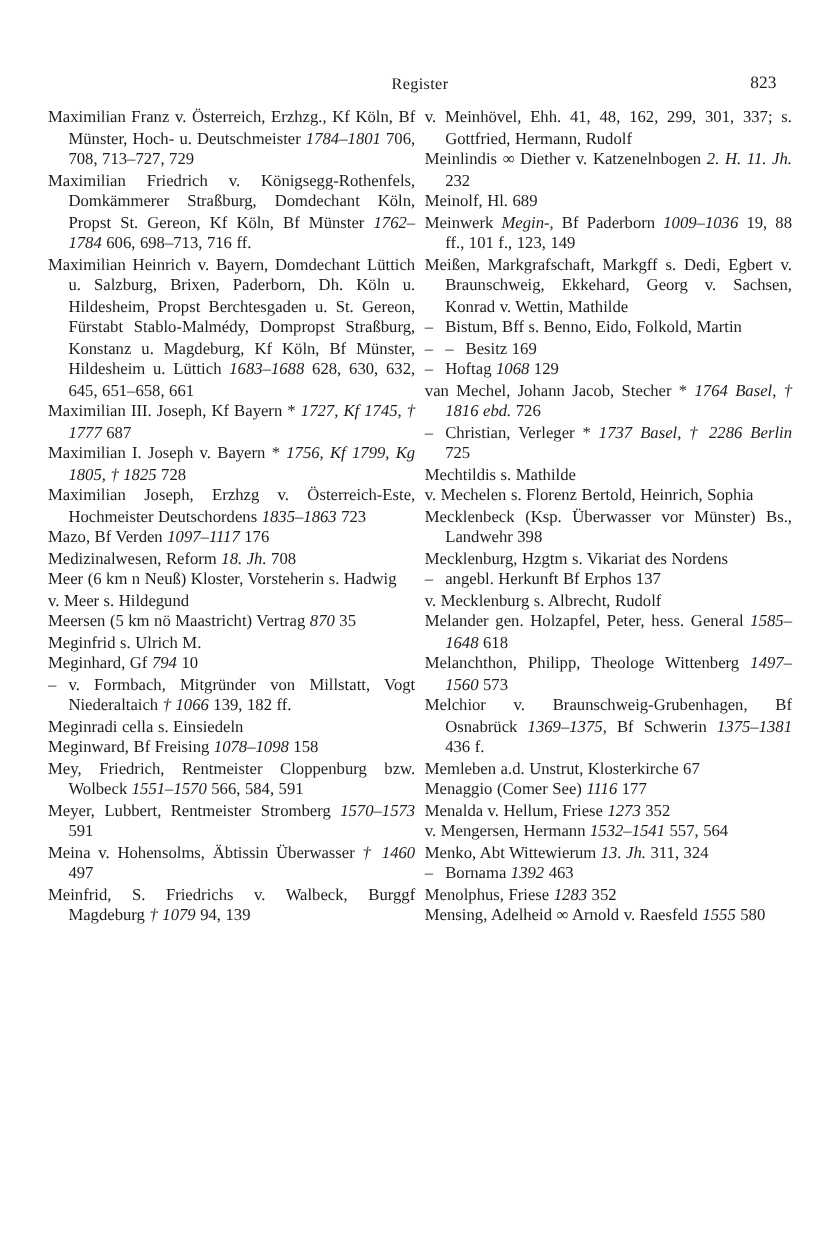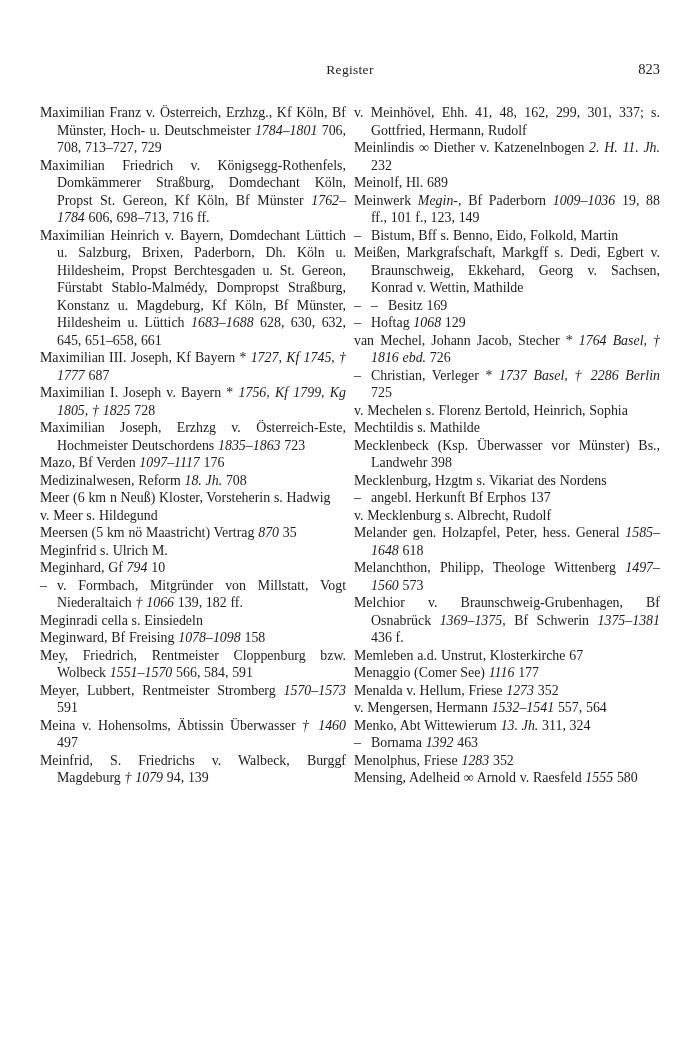--- a/index.html
+++ b/index.html
@@ -19,33 +19,33 @@
     width: 700px;
     height: 1048px;
     padding: 62px 40px 0 40px;
     background: #ffffff;
   }
   .running-header {
     position: relative;
     height: 16px;
     font-size: 13.5px;
     line-height: 16px;
-    margin-bottom: 26px;
+    margin-bottom: 12px;
     text-decoration: underline;
   }
   .running-header .head-title {
     position: absolute;
     left: 270px;
     width: 80px;
     text-align: center;
     letter-spacing: 0.3px;
   }
   .running-header .head-page {
     position: absolute;
-    right: 0;
+    right: 13px;
     top: -1px;
     font-size: 14.5px;
   }
   .columns {
     display: flex;
     gap: 8px;
   }
   .col {
     width: 306px;
     flex: 0 0 306px;
@@ -97,28 +97,28 @@
         <p class="entry"><span>Mey, Friedrich, Rentmeister Cloppenburg bzw. Wolbeck </span><i>1551–1570</i><span> 566, 584, 591</span></p>
         <p class="entry"><span>Meyer, Lubbert, Rentmeister Stromberg </span><i>1570–1573</i><span> 591</span></p>
         <p class="entry"><span>Meina v. Hohensolms, Äbtissin Überwasser </span><i>† 1460</i><span> 497</span></p>
         <p class="entry"><span>Meinfrid, S. Friedrichs v. Walbeck, Burggf Magdeburg </span><i>† 1079</i><span> 94, 139</span></p>
       </div>
     <div class="col" id="col-right">
         <p class="entry"><span>v. Meinhövel, Ehh. 41, 48, 162, 299, 301, 337; s. Gottfried, Hermann, Rudolf</span></p>
         <p class="entry"><span>Meinlindis ∞ Diether v. Katzenelnbogen </span><i>2. H. 11. Jh.</i><span> 232</span></p>
         <p class="entry"><span>Meinolf, Hl. 689</span></p>
         <p class="entry"><span>Meinwerk </span><i>Megin-</i><span>, Bf Paderborn </span><i>1009–1036</i><span> 19, 88 ff., 101 f., 123, 149</span></p>
+        <p class="entry"><span>Meißen, Markgrafschaft, Markgff s. Dedi, Egbert v. Braunschweig, Ekkehard, Georg v. Sachsen, Konrad v. Wettin, Mathilde</span></p>
         <p class="entry"><span class="dash-marker">–</span><span>Bistum, Bff s. Benno, Eido, Folkold, Martin</span></p>
-        <p class="entry"><span>Meißen, Markgrafschaft, Markgff s. Dedi, Egbert v. Braunschweig, Ekkehard, Georg v. Sachsen, Konrad v. Wettin, Mathilde</span></p>
         <p class="entry"><span class="dash-marker">–</span><span class="dash-marker">–</span><span>Besitz 169</span></p>
         <p class="entry"><span class="dash-marker">–</span><span>Hoftag </span><i>1068</i><span> 129</span></p>
         <p class="entry"><span>van Mechel, Johann Jacob, Stecher * </span><i>1764 Basel, † 1816 ebd.</i><span> 726</span></p>
         <p class="entry"><span class="dash-marker">–</span><span>Christian, Verleger * </span><i>1737 Basel, † 2286 Berlin</i><span> 725</span></p>
+        <p class="entry"><span>Mechtildis s. Mathilde</span></p>
         <p class="entry"><span>v. Mechelen s. Florenz Bertold, Heinrich, Sophia</span></p>
-        <p class="entry"><span>Mechtildis s. Mathilde</span></p>
         <p class="entry"><span>Mecklenbeck (Ksp. Überwasser vor Münster) Bs., Landwehr 398</span></p>
         <p class="entry"><span>Mecklenburg, Hzgtm s. Vikariat des Nordens</span></p>
         <p class="entry"><span class="dash-marker">–</span><span>angebl. Herkunft Bf Erphos 137</span></p>
         <p class="entry"><span>v. Mecklenburg s. Albrecht, Rudolf</span></p>
         <p class="entry"><span>Melander gen. Holzapfel, Peter, hess. General </span><i>1585–1648</i><span> 618</span></p>
         <p class="entry"><span>Melanchthon, Philipp, Theologe Wittenberg </span><i>1497–1560</i><span> 573</span></p>
         <p class="entry"><span>Melchior v. Braunschweig-Grubenhagen, Bf Osnabrück </span><i>1369–1375</i><span>, Bf Schwerin </span><i>1375–1381</i><span> 436 f.</span></p>
         <p class="entry"><span>Memleben a.d. Unstrut, Klosterkirche 67</span></p>
         <p class="entry"><span>Menaggio (Comer See) </span><i>1116</i><span> 177</span></p>
         <p class="entry"><span>Menalda v. Hellum, Friese </span><i>1273</i><span> 352</span></p>

